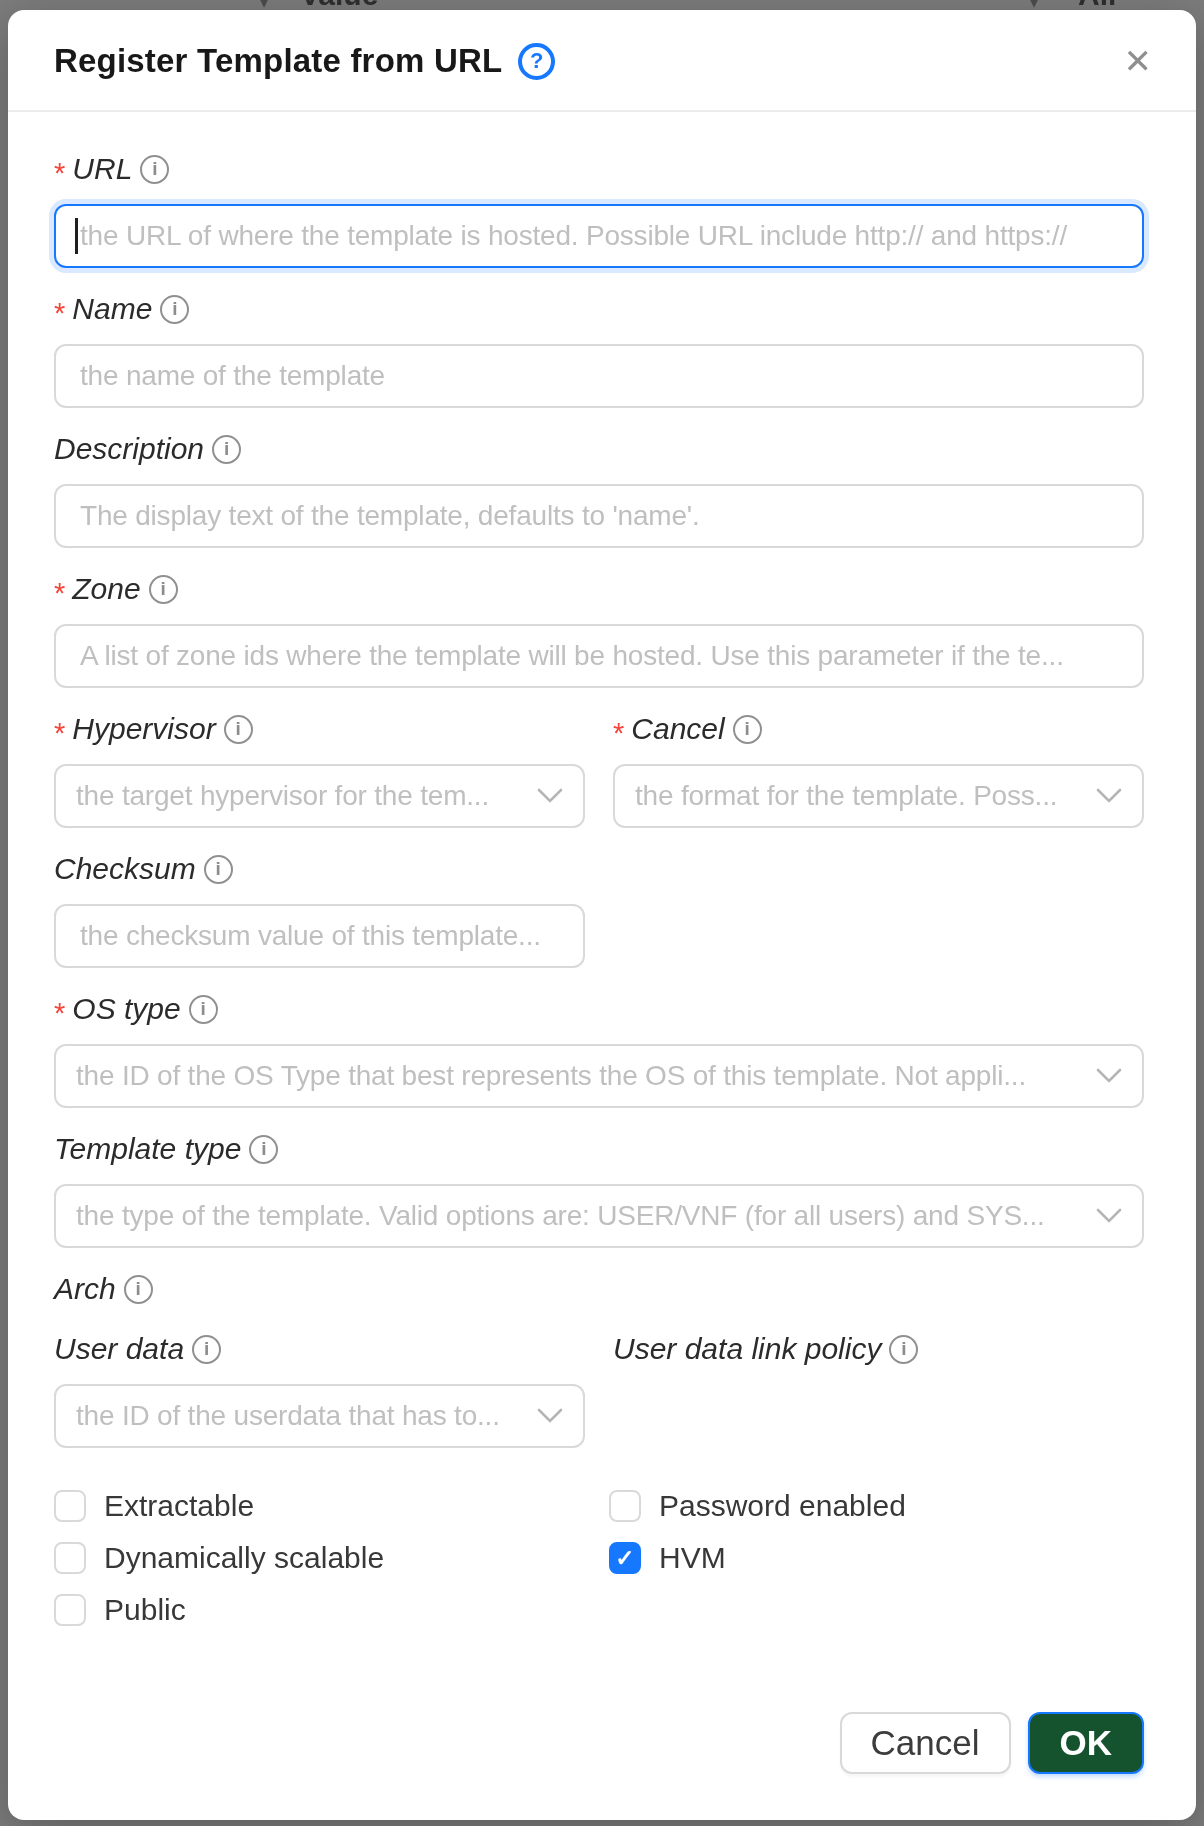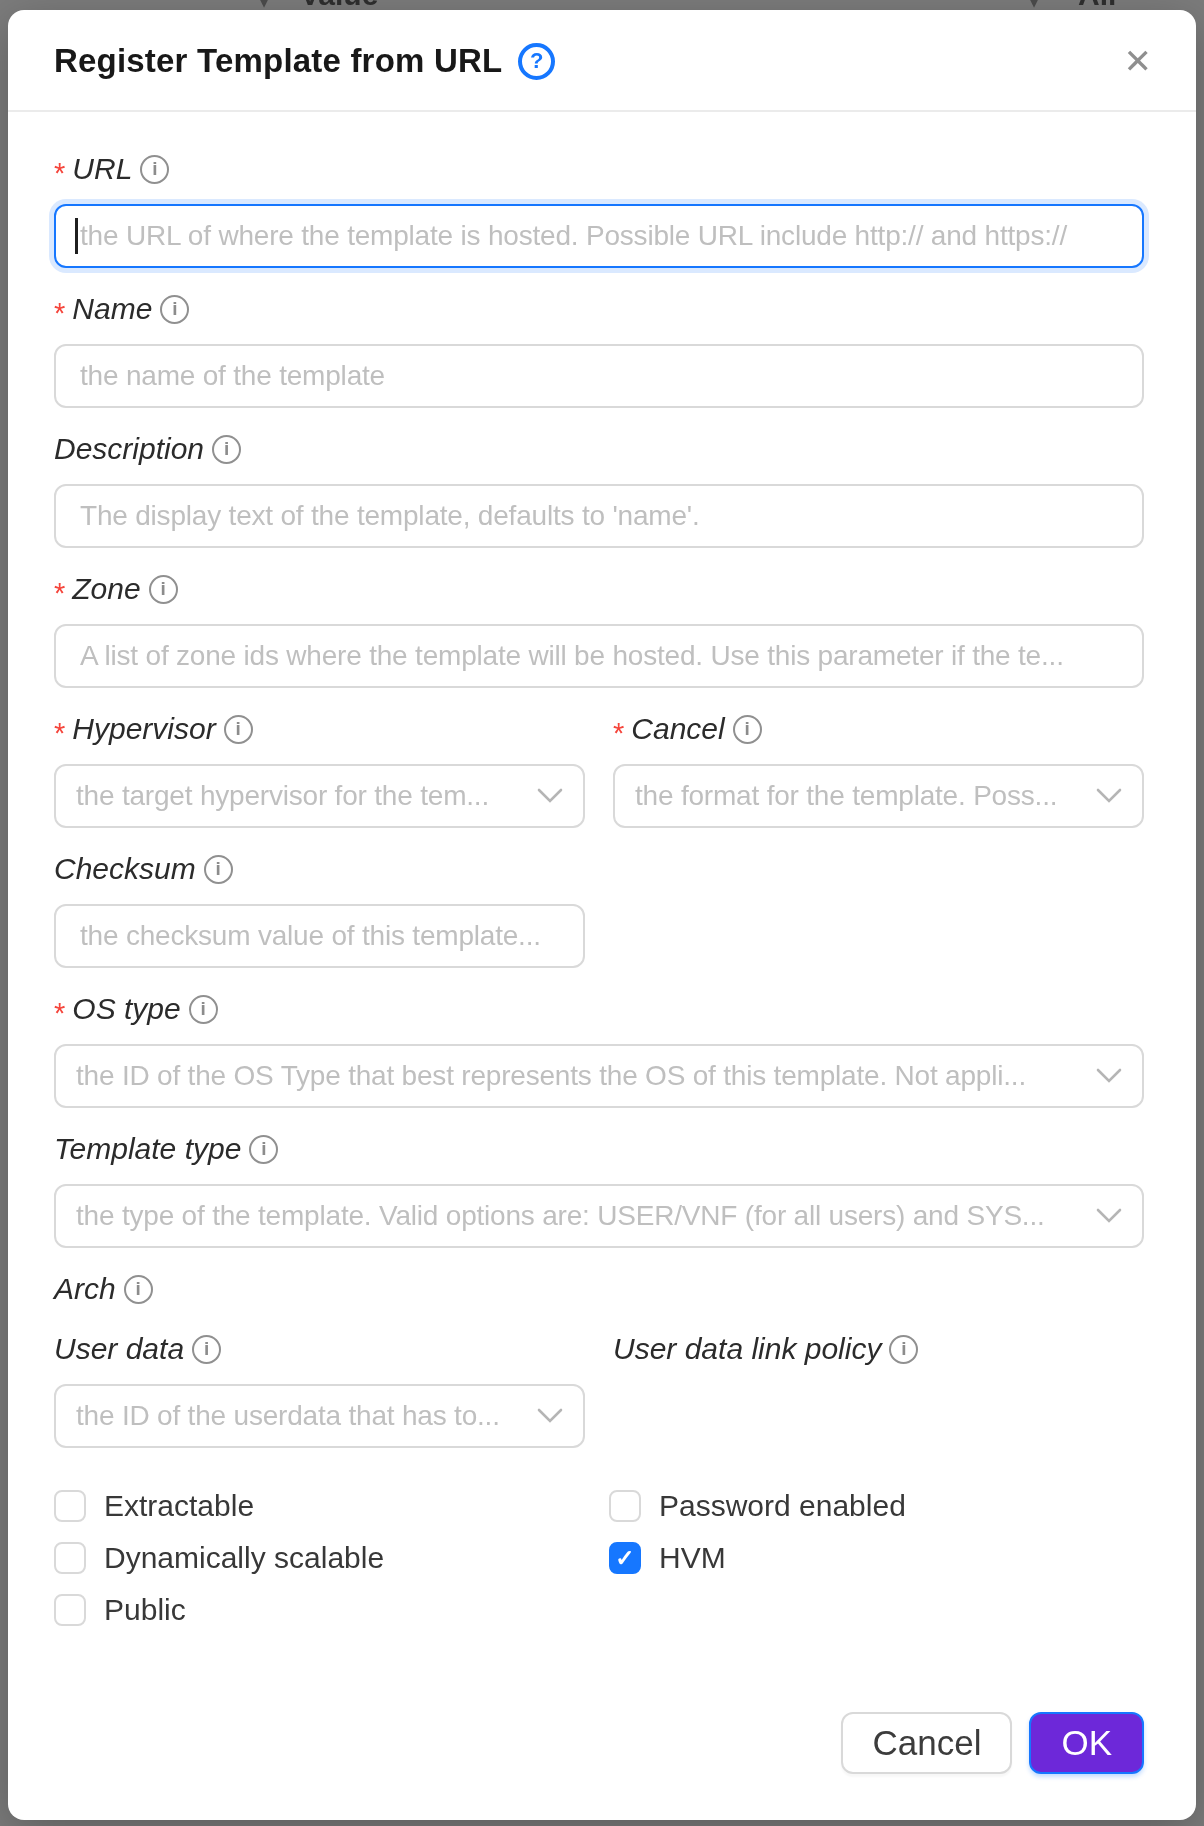--- a/index.html
+++ b/index.html
@@ -105,22 +105,22 @@
     height:62px; border-radius:12px; font-size:35px;
     font-family:"Liberation Sans", sans-serif;
     display:inline-flex; align-items:center; justify-content:center;
     cursor:pointer;
   }
   .btn.default {
     background:#fff; border:2px solid #d9d9d9; color:#3c3c3c;
     padding:0 29px; box-shadow:0 3px 2px rgba(0,0,0,0.03);
   }
   .btn.primary {
-    background:#6d28d9; border:2px solid #1677ff; color:#fff;
-    padding:0 30px; box-shadow:0 3px 4px rgba(22,119,255,0.25);
+    background:#14532d; border:2px solid #1677ff; color:#fff;
+    padding:0 30px; box-shadow:0 3px 4px rgba(22,119,255,0.25);font-weight:bold;
   }
 </style>
 </head>
 <body>
 
 <div class="backdrop-strip">
   <span class="caret" style="left:258px">▾</span>
   <span class="frag" style="left:300px">Value</span>
   <span class="caret" style="left:1028px">▾</span>
   <span class="frag" style="left:1078px">All</span>

